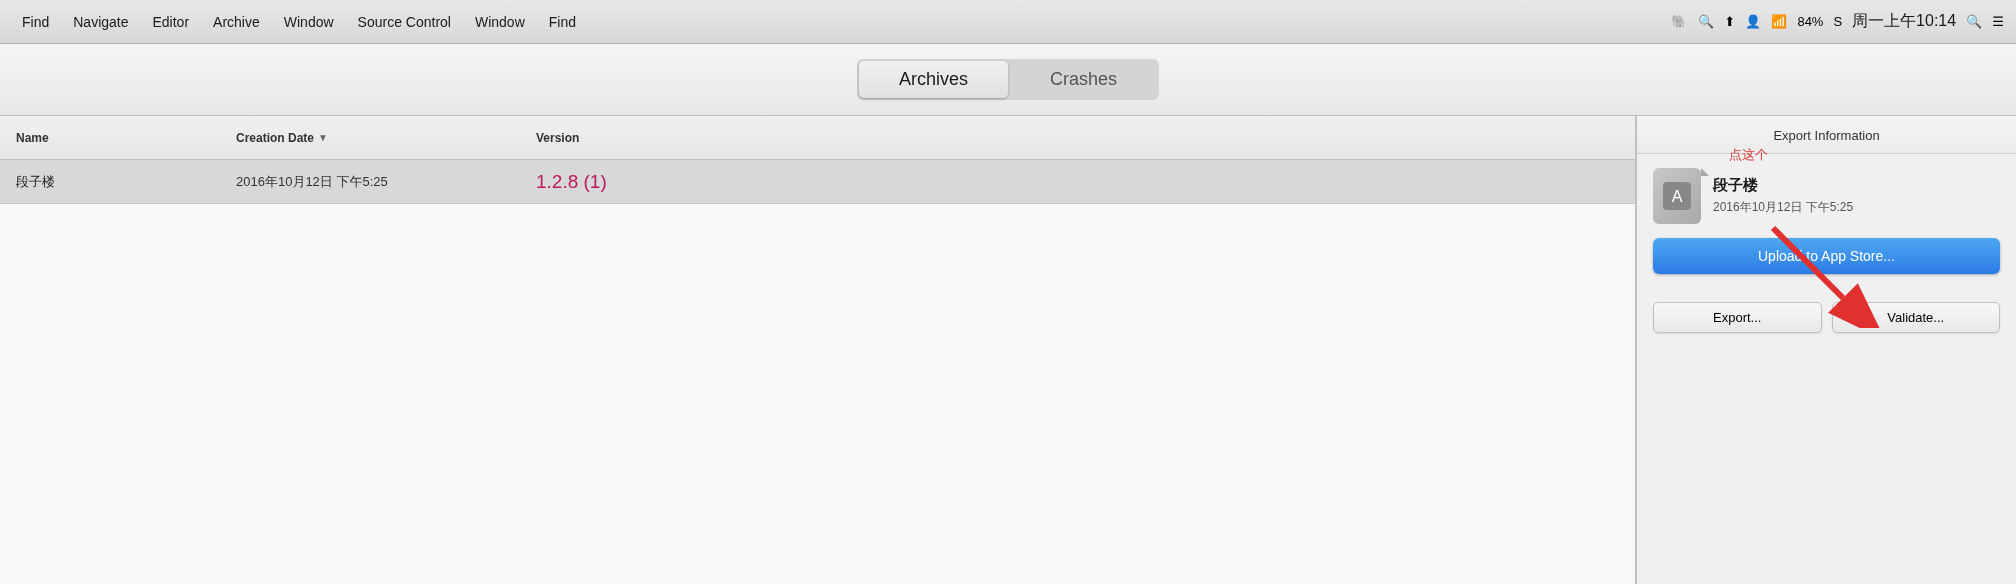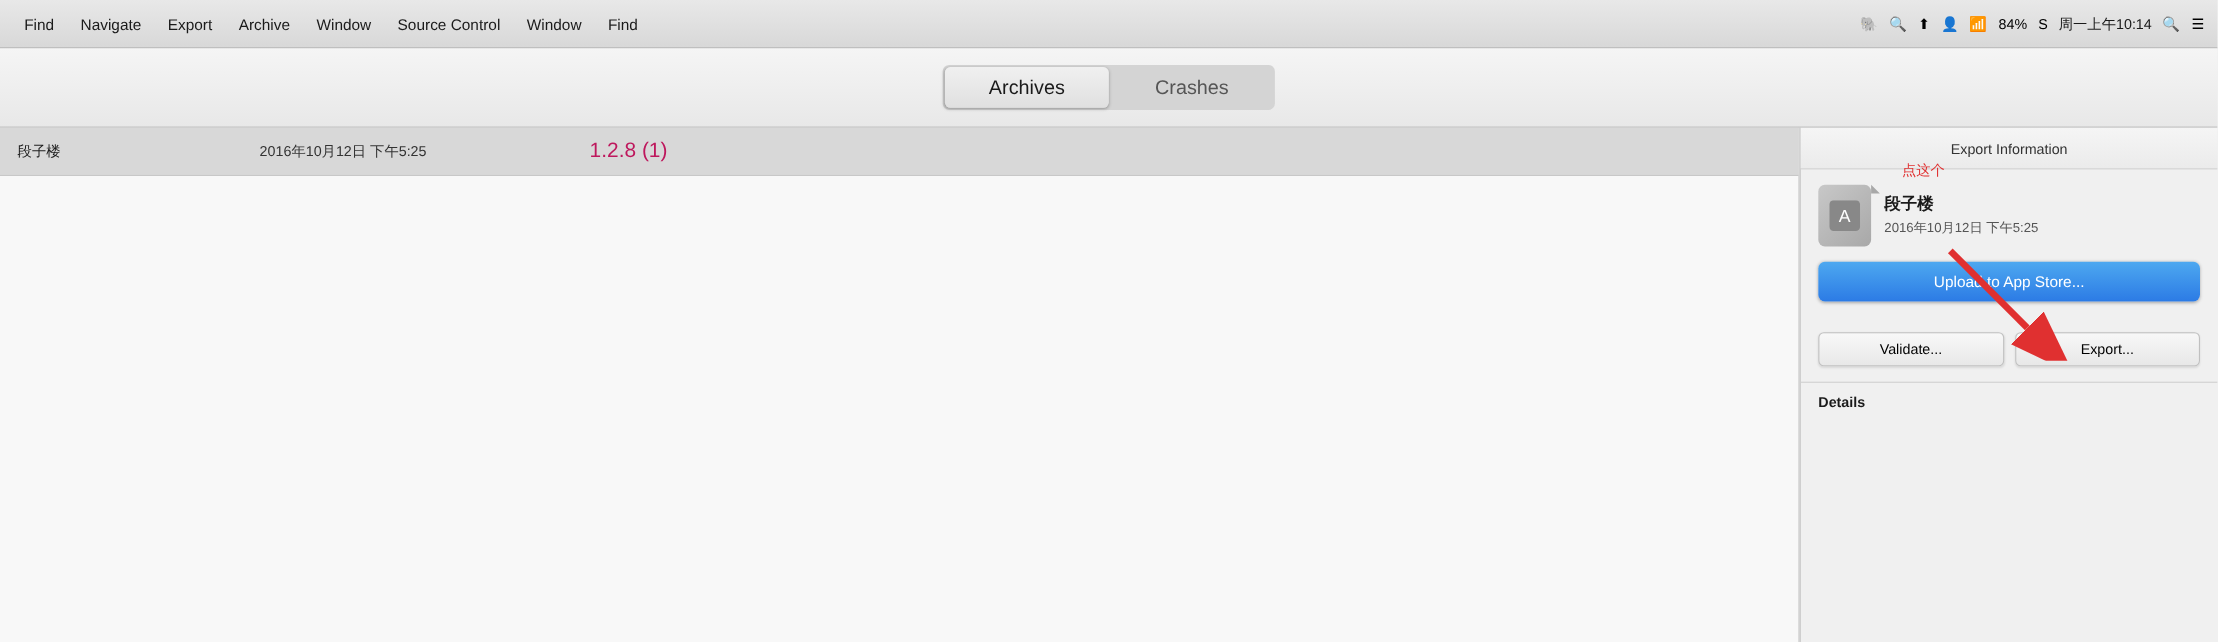--- a/index.html
+++ b/index.html
@@ -34,21 +34,21 @@
       cursor: pointer;
       border-radius: 4px;
     }
     .menubar-right {
       display: flex;
       align-items: center;
       gap: 10px;
       font-size: 13px;
     }
     .clock {
-      font-size: 13px;
+      font-size: 16px;
       color: #1a1a1a;
       white-space: nowrap;
     }
     .battery-text {
       font-size: 13px;
     }
 
     
     .toolbar {
       background: linear-gradient(to bottom, #f5f5f5, #e8e8e8);
@@ -283,21 +283,21 @@
       color: #1a1a1a;
     }
   </style>
 </head>
 <body>
 
 <div class="menubar">
   <div class="menubar-items">
     <span class="menubar-item">Find</span>
     <span class="menubar-item">Navigate</span>
-    <span class="menubar-item">Export</span>
+    <span class="menubar-item">Editor</span>
     <span class="menubar-item">Archive</span>
     <span class="menubar-item">Window</span>
     <span class="menubar-item">Source Control</span>
     <span class="menubar-item">Window</span>
     <span class="menubar-item">Find</span>
   </div>
   <div class="menubar-right">
     <span>🐘</span>
     <span>🔍</span>
     <span>⬆</span>
@@ -315,20 +315,28 @@
   <div class="segmented-control">
     <button class="seg-btn active">Archives</button>
     <button class="seg-btn inactive">Crashes</button>
   </div>
 </div>
 
 <div class="main-content">
 
   <div class="left-panel">
 
+    <div class="table-header">
+      <div class="col-name">Name</div>
+      <div class="col-date">
+        <span>Creation Date</span>
+        <span class="sort-arrow">▼</span>
+      </div>
+      <div class="col-version">Version</div>
+    </div>
 
     <div class="table-row">
       <div class="row-name">段子楼</div>
       <div class="row-date">2016年10月12日 下午5:25</div>
       <div class="row-version">1.2.8 (1)</div>
     </div>
 
   </div>
 
   <div class="right-panel">
@@ -357,25 +365,22 @@
           <defs>
             <marker id="arrowhead" markerWidth="10" markerHeight="7" refX="0" refY="3.5" orient="auto">
               <polygon points="0 0, 10 3.5, 0 7" fill="#e03030"></polygon>
             </marker>
           </defs>
           <line x1="60" y1="20" x2="130" y2="90" stroke="#e03030" stroke-width="6" marker-end="url(#arrowhead)"></line>
         </svg>
       </div>
 
       <div class="action-buttons">
+        <button class="action-btn">Export...</button>
         <button class="action-btn">Validate...</button>
-        <button class="action-btn">Export...</button>
       </div>
 
     </div>
 
-    <div class="details-section">
-      <span class="details-label">Details</span>
-    </div>
 
   </div>
 
 </div>
 
 </body></html>

